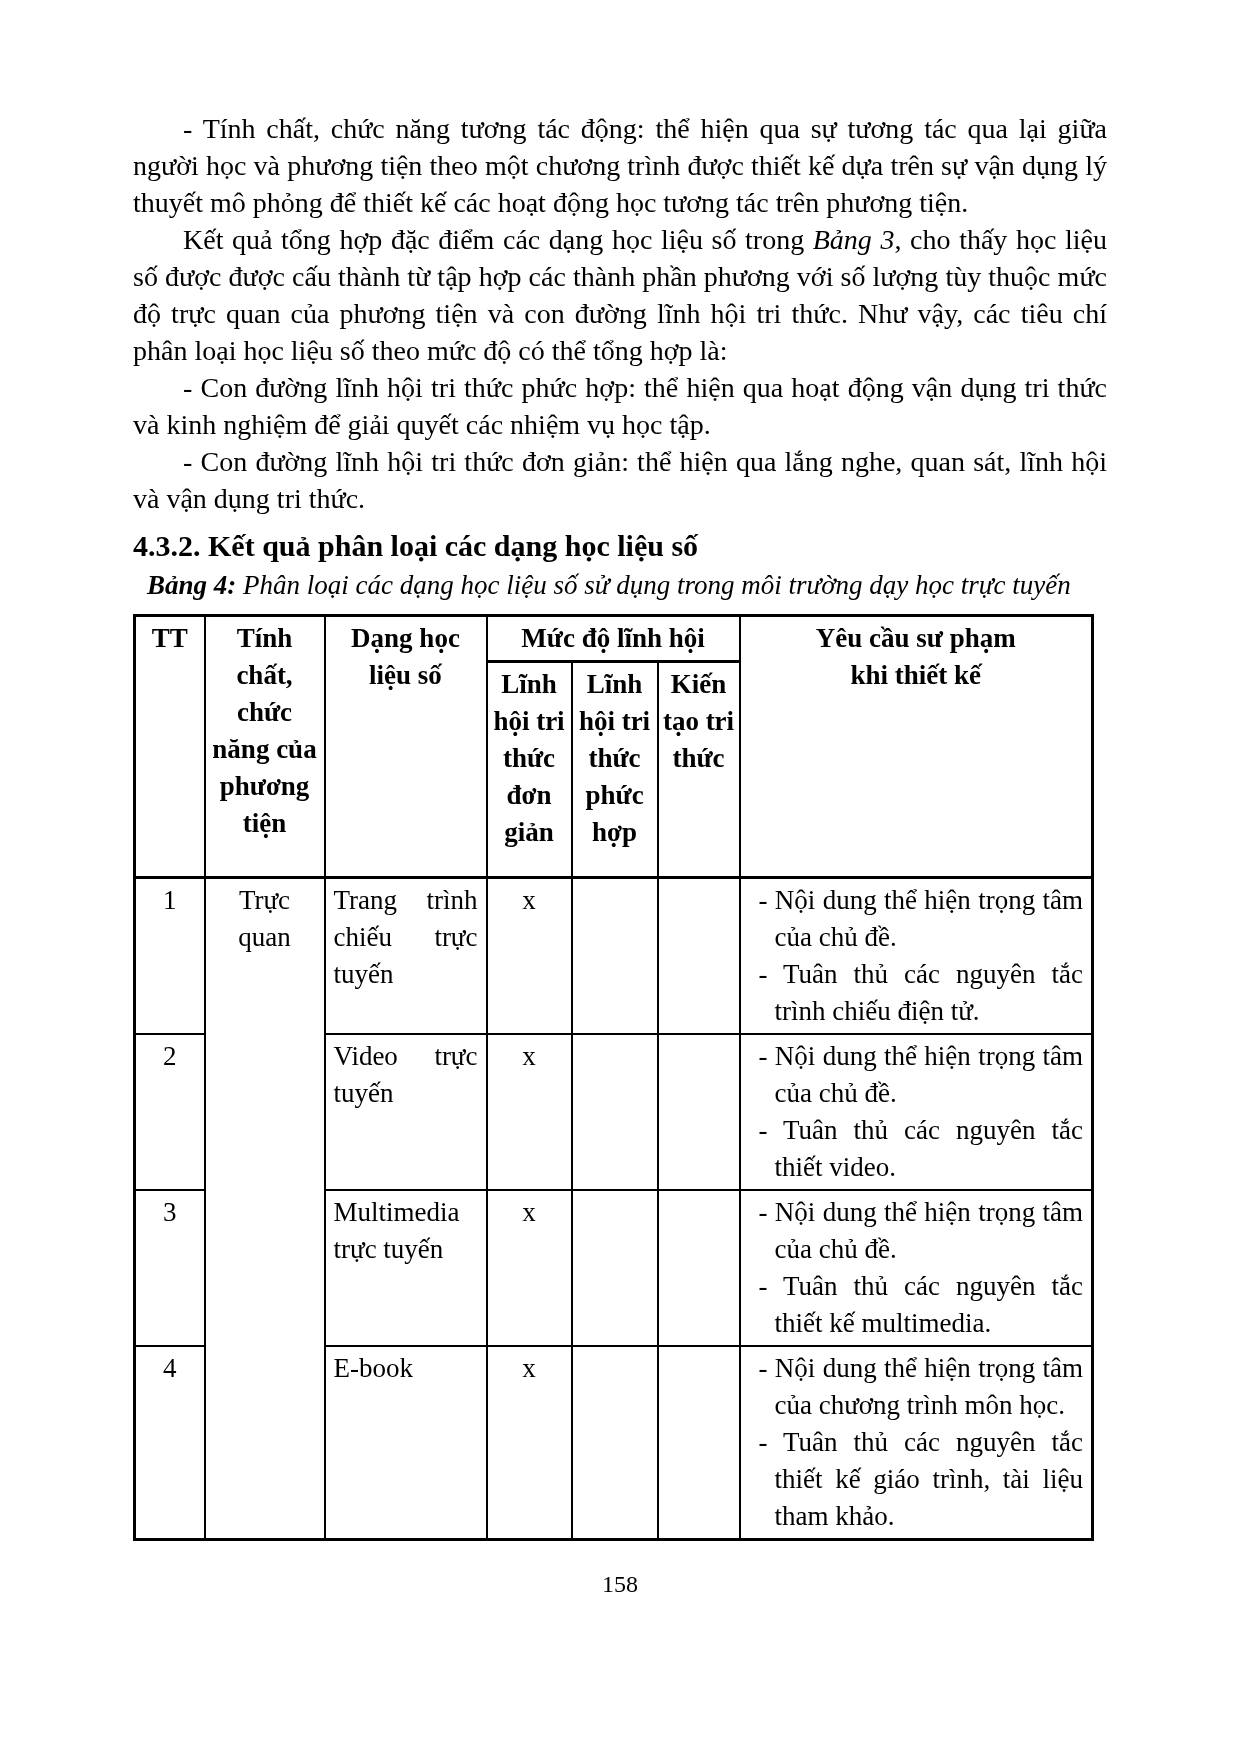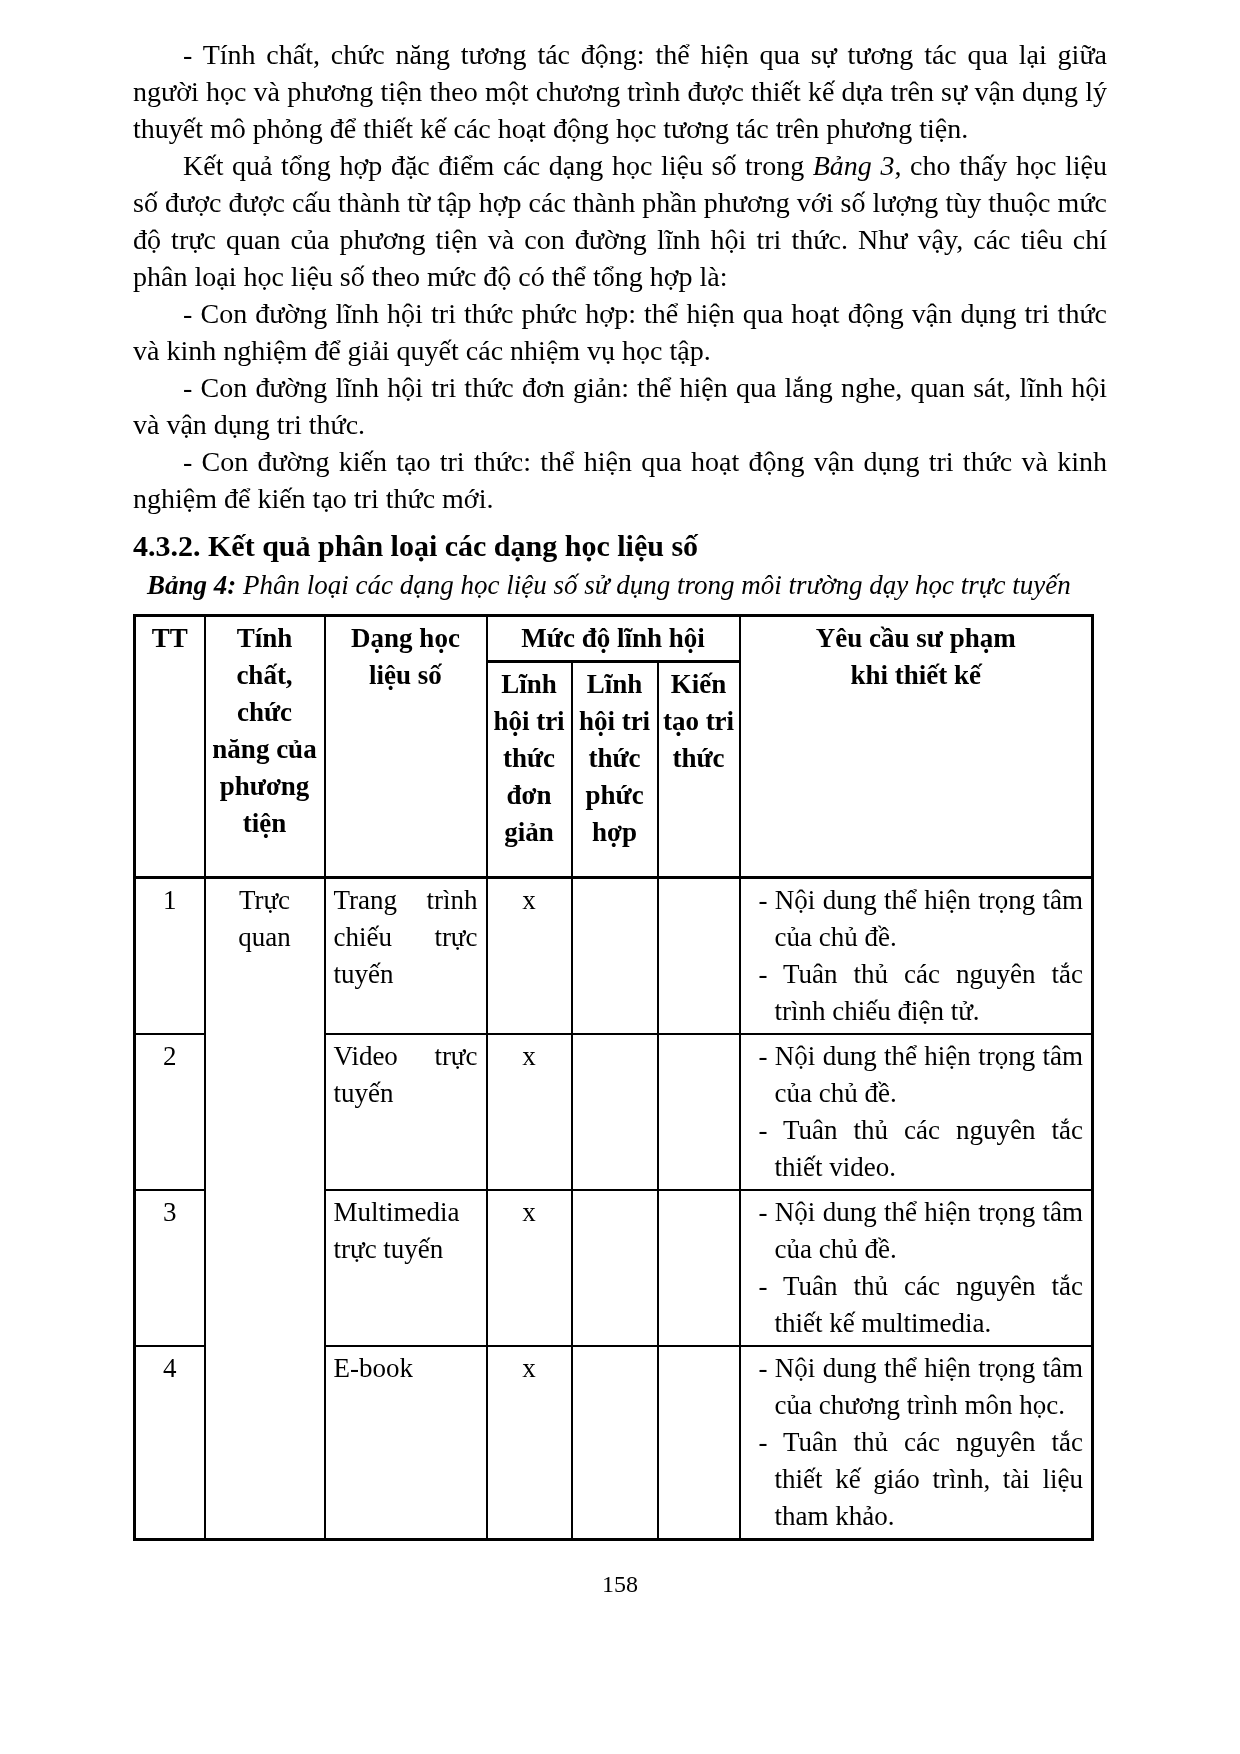--- a/index.html
+++ b/index.html
@@ -2,21 +2,21 @@
 <html lang="vi"><head>
 <meta charset="utf-8">
 <style>
   html,body{margin:0;padding:0;background:#e8e8e8;}
   .page{
     width:1240px;height:1754px;background:#ffffff;color:#000;
     font-family:"Liberation Serif","DejaVu Serif",serif;
     position:relative;overflow:hidden;margin:0 auto;
     box-sizing:border-box;
   }
-  .content{padding:36px 133px 0 133px;}
+  .content{padding:110px 133px 0 133px;}
   p.body{
     font-size:28px;line-height:37px;text-align:justify;
     text-indent:50px;margin:0;
   }
   .italic{font-style:italic;}
   .heading{
     font-weight:bold;font-size:30px;line-height:38px;
     margin-top:10px;
   }
   .caption{
@@ -68,21 +68,20 @@
 
     <p class="body">- Tính chất, chức năng tương tác động: thể hiện qua sự tương tác qua lại giữa người học và phương tiện theo một chương trình được thiết kế dựa trên sự vận dụng lý thuyết mô phỏng để thiết kế các hoạt động học tương tác trên phương tiện.</p>
 
 
     <p class="body"><span>Kết quả tổng hợp đặc điểm các dạng học liệu số trong </span><span class="italic">Bảng 3</span><span>, cho thấy học liệu số được được cấu thành từ tập hợp các thành phần phương với số lượng tùy thuộc mức độ trực quan của phương tiện và con đường lĩnh hội tri thức. Như vậy, các tiêu chí phân loại học liệu số theo mức độ có thể tổng hợp là:</span></p>
 
     <p class="body">- Con đường lĩnh hội tri thức phức hợp: thể hiện qua hoạt động vận dụng tri thức và kinh nghiệm để giải quyết các nhiệm vụ học tập.</p>
 
     <p class="body">- Con đường lĩnh hội tri thức đơn giản: thể hiện qua lắng nghe, quan sát, lĩnh hội và vận dụng tri thức.</p>
 
-    <p class="body">- Con đường kiến tạo tri thức: thể hiện qua hoạt động vận dụng tri thức và kinh nghiệm để kiến tạo tri thức mới.</p>
 
     <div class="heading">4.3.2. Kết quả phân loại các dạng học liệu số</div>
 
     <div class="caption"><span class="cap-label">Bảng 4:</span><span> Phân loại các dạng học liệu số sử dụng trong môi trường dạy học trực tuyến</span></div>
 
     <table class="bang">
       <colgroup>
         <col style="width:70px">
         <col style="width:120px">
         <col style="width:162px">

